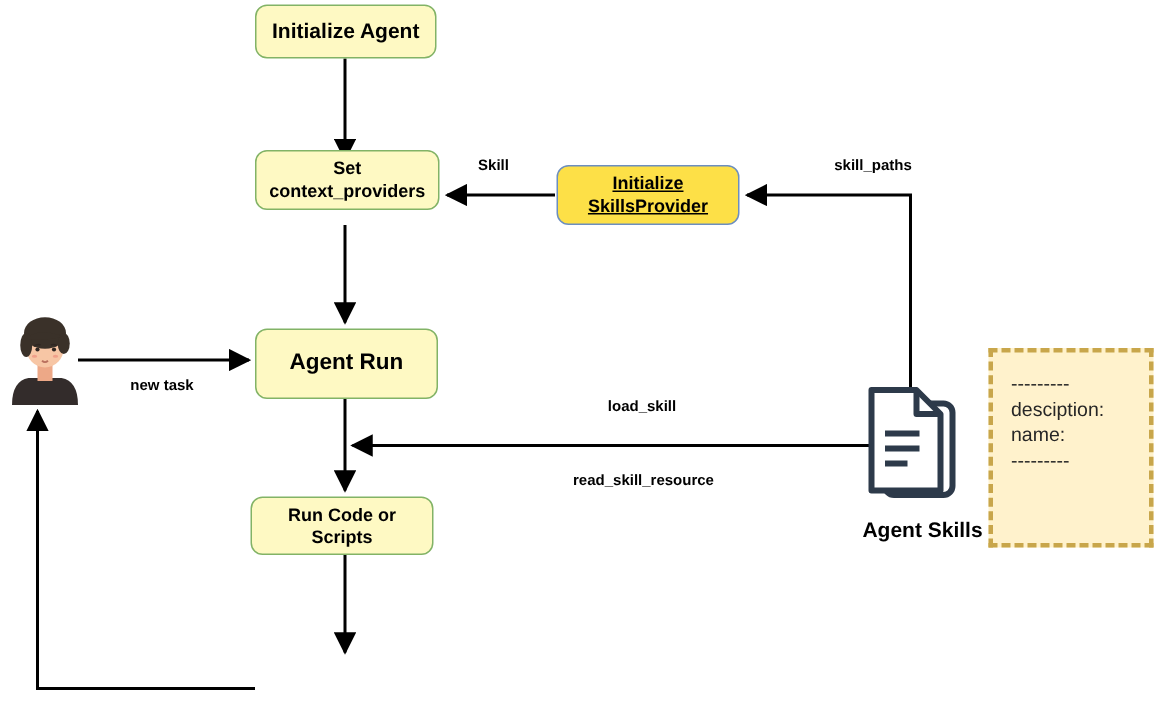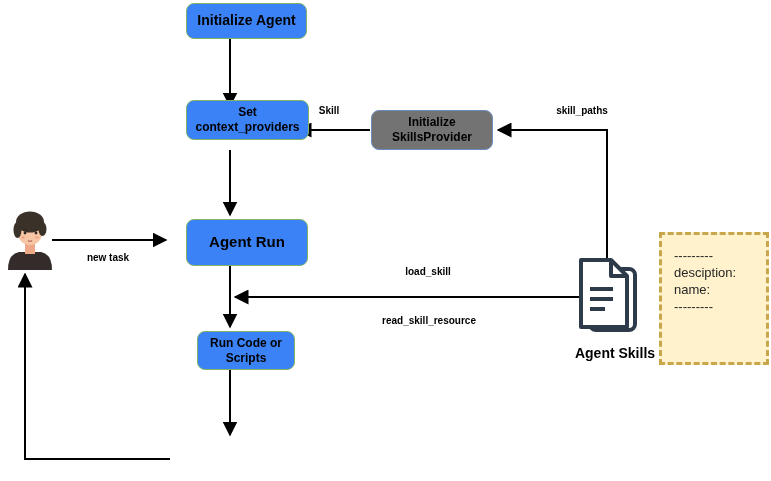--- a/index.html
+++ b/index.html
@@ -5,27 +5,27 @@
   html,body{margin:0;padding:0;background:#fff;}
   #canvas{
     position:relative;width:771px;height:481px;background:#ffffff;
     font-family:"Liberation Sans",sans-serif;overflow:hidden;
   }
   .node{
     position:absolute;display:flex;align-items:center;justify-content:center;
     text-align:center;white-space:pre-line;font-weight:bold;color:#000;
     border-radius:8px;box-sizing:border-box;line-height:1.25;
   }
-  .green{background:#3b82f6;border:1.5px solid #82b366;margin-left:16px;}
-  .blue{background:#737373;border:1.5px solid #6c8ebf;}
+  .green{background:#fef9c3;border:1.5px solid #82b366;}
+  .blue{background:#fde047;border:1.5px solid #6c8ebf;text-decoration:underline;}
   #n-init-agent{left:170px;top:3px;width:121px;height:36px;font-size:14px;}
   #n-set-ctx{left:170px;top:100px;width:123px;height:40px;font-size:12px;}
   #n-init-skills{left:371px;top:110px;width:122px;height:40px;font-size:12px;}
   #n-agent-run{left:170px;top:219px;width:122px;height:47px;font-size:15px;}
-  #n-run-code{left:181px;top:331px;width:98px;height:39px;font-size:12px;}
+  #n-run-code{left:167px;top:331px;width:122px;height:39px;font-size:12px;}
   #n-response{left:170px;top:439px;width:122px;height:41px;font-size:14px;}
   .elabel{
     position:absolute;transform:translateX(-50%);font-weight:bold;
     font-size:10px;color:#000;white-space:nowrap;
   }
   #l-skill{left:329px;top:105px;}
   #l-skill-paths{left:582px;top:105px;}
   #l-new-task{left:108px;top:220px;margin-top:32px;}
   #l-load-skill{left:428px;top:266px;}
   #l-read-skill{left:429px;top:315px;}

